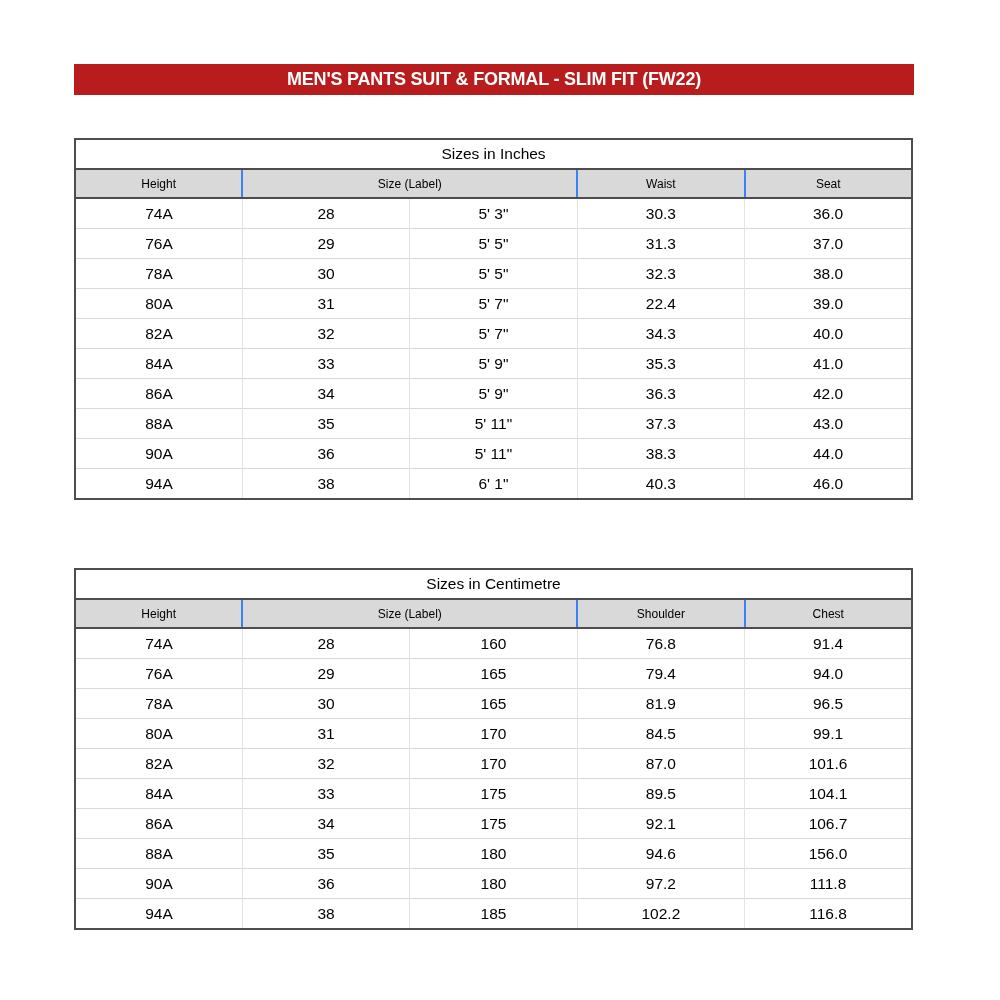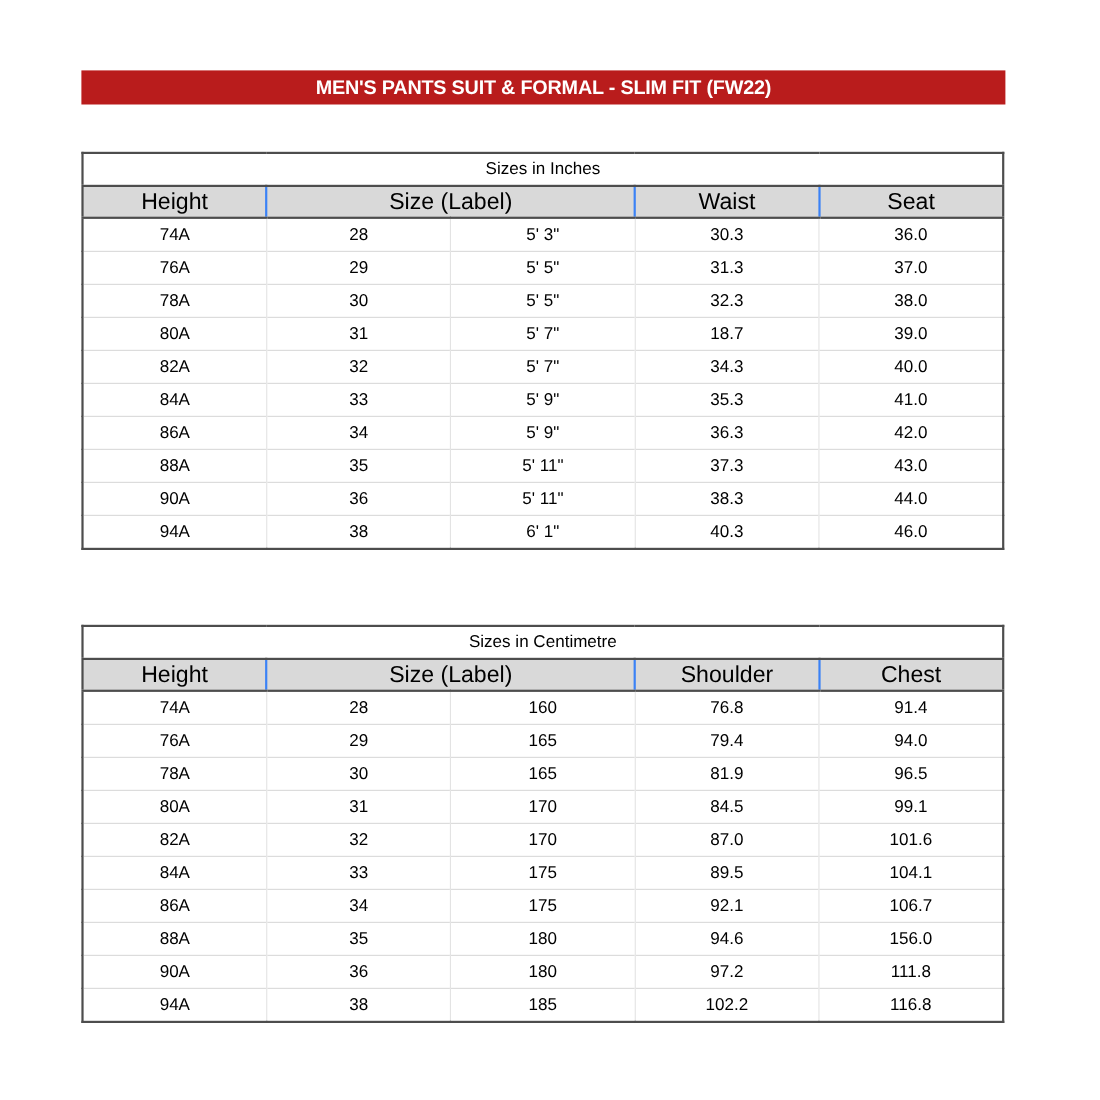--- a/index.html
+++ b/index.html
@@ -44,21 +44,21 @@
     font-weight: 400;
     font-size: 15.5px;
     text-align: center;
     background: #ffffff;
     border-bottom: 2px solid #4d4d4d;
   }
   tr.hdr-row th {
     height: 27px;
     background: #d9d9d9;
     font-weight: 400;
-    font-size: 21px;
+    font-size: 12px;
     text-align: center;
     border-bottom: 2px solid #4d4d4d;
   }
   tr.hdr-row th + th { border-left: 2px solid #3b82f6; }
   tbody td {
     height: 29px;
     text-align: center;
     border-top: 1px solid #d9d9d9;
   }
   tbody td + td { border-left: 1px solid #e3e3e3; }
@@ -110,21 +110,21 @@
           <td>78A</td>
           <td>30</td>
           <td>5' 5"</td>
           <td>32.3</td>
           <td>38.0</td>
         </tr>
         <tr>
           <td>80A</td>
           <td>31</td>
           <td>5' 7"</td>
-          <td>18.7</td>
+          <td>22.4</td>
           <td>39.0</td>
         </tr>
         <tr>
           <td>82A</td>
           <td>32</td>
           <td>5' 7"</td>
           <td>34.3</td>
           <td>40.0</td>
         </tr>
         <tr>

